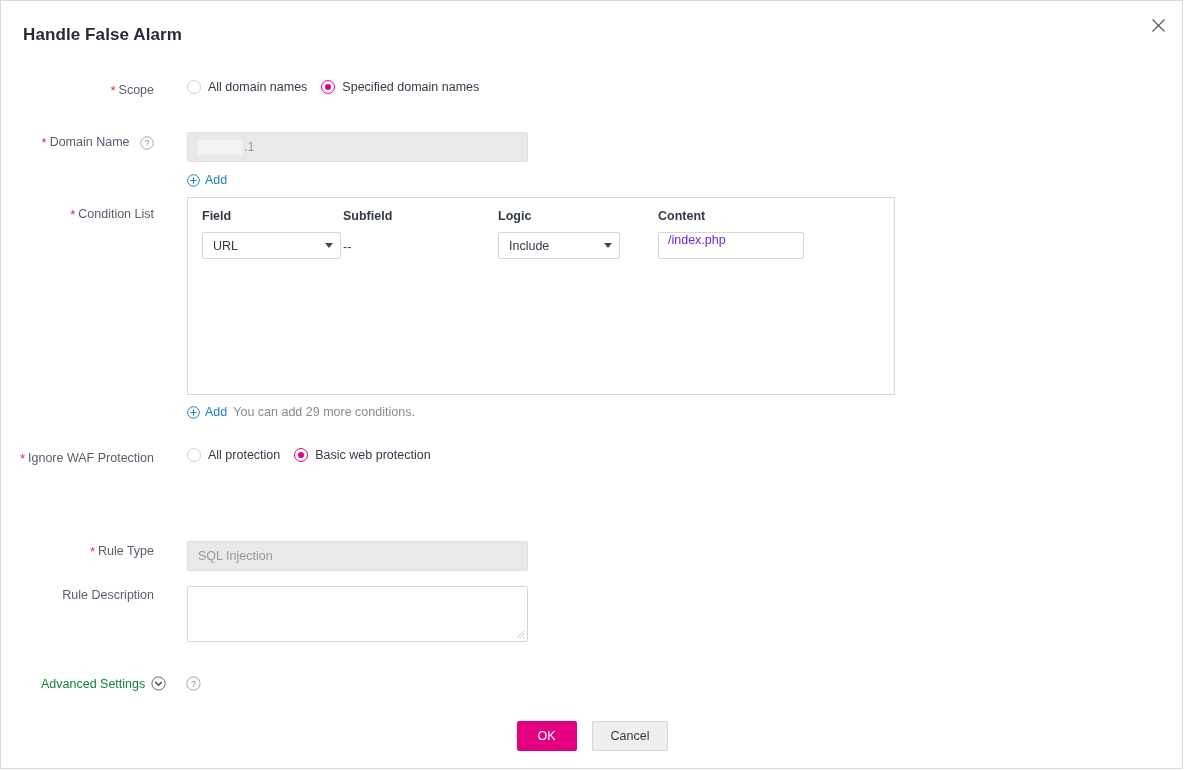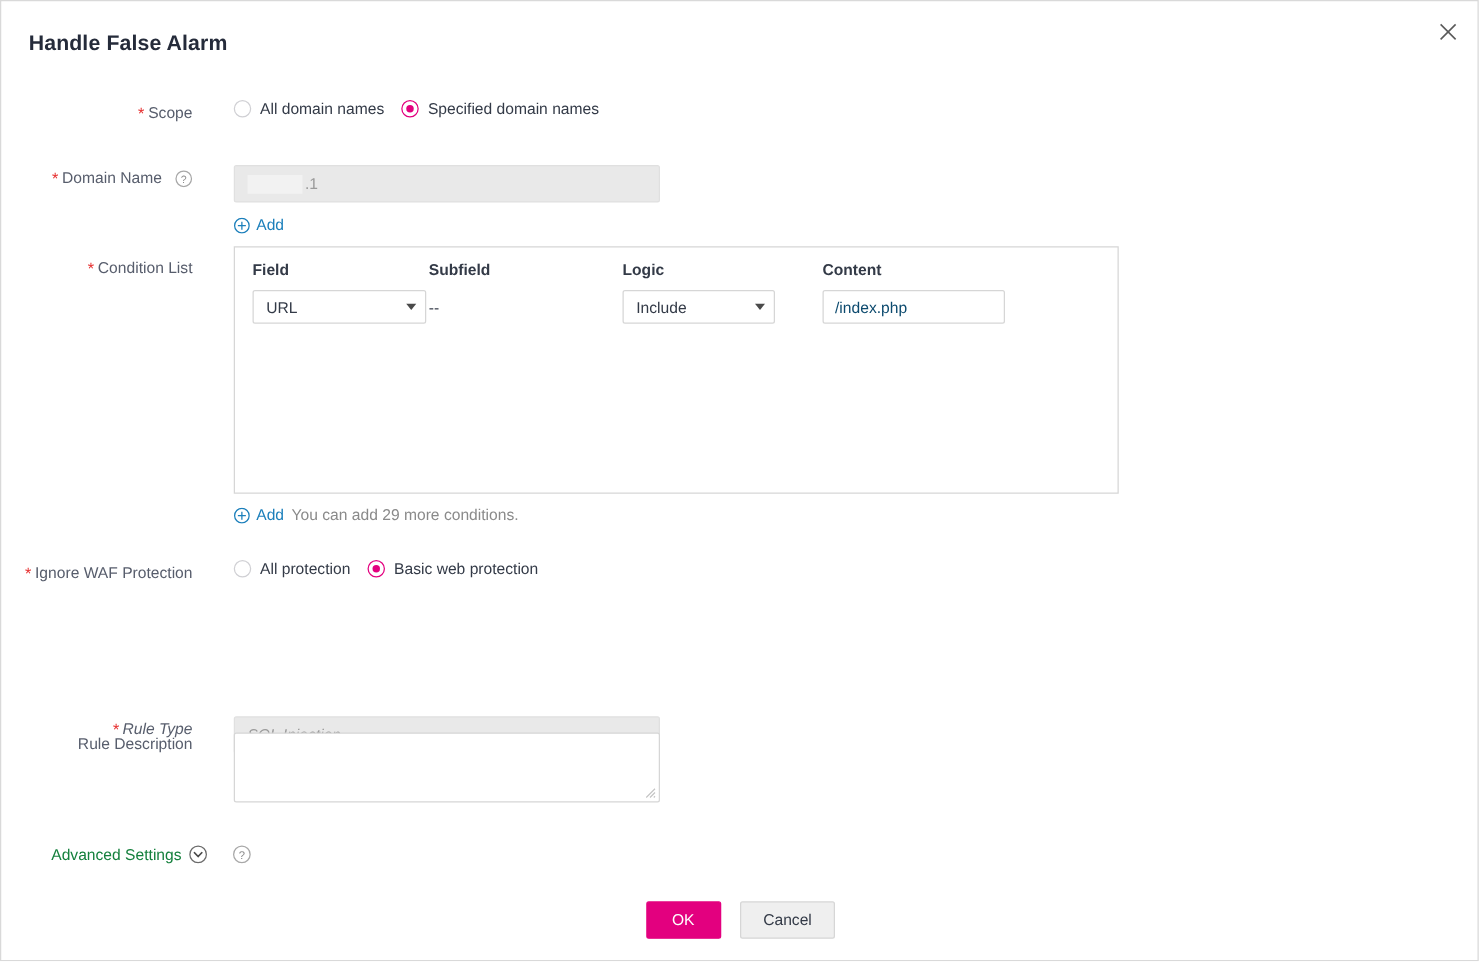--- a/index.html
+++ b/index.html
@@ -212,24 +212,23 @@
     color: #333a47;
   }
   .text-input {
     width: 146px;
     height: 27px;
     border: 1px solid #d6d6d6;
     border-radius: 2px;
     background: #fff;
     box-sizing: border-box;
     display: flex;
-    align-items: center;
     padding: 0 9px;
     font-size: 12.5px;
-    color: #0c4a6e;
+    color: #6d28d9;
   }
   
   .textarea {
     position: relative;
     width: 341px;
     height: 56px;
     border: 1px solid #d6d6d6;
     border-radius: 2px;
     background: #fff;
     box-sizing: border-box;
@@ -405,21 +404,21 @@
         </div>
         <div class="radio-opt checked">
           <span class="radio-mark"></span>
           <span class="radio-text">Basic web protection</span>
         </div>
       </div>
     </div>
   </div>
 
 
-  <div class="row" style="top:572px;font-style:italic;">
+  <div class="row" style="top:540px;">
     <div class="label">
       <span class="req">*</span><span>Rule Type</span>
     </div>
     <div class="field">
       <div class="input-disabled">
         <span>SQL Injection</span>
       </div>
     </div>
   </div>
 

